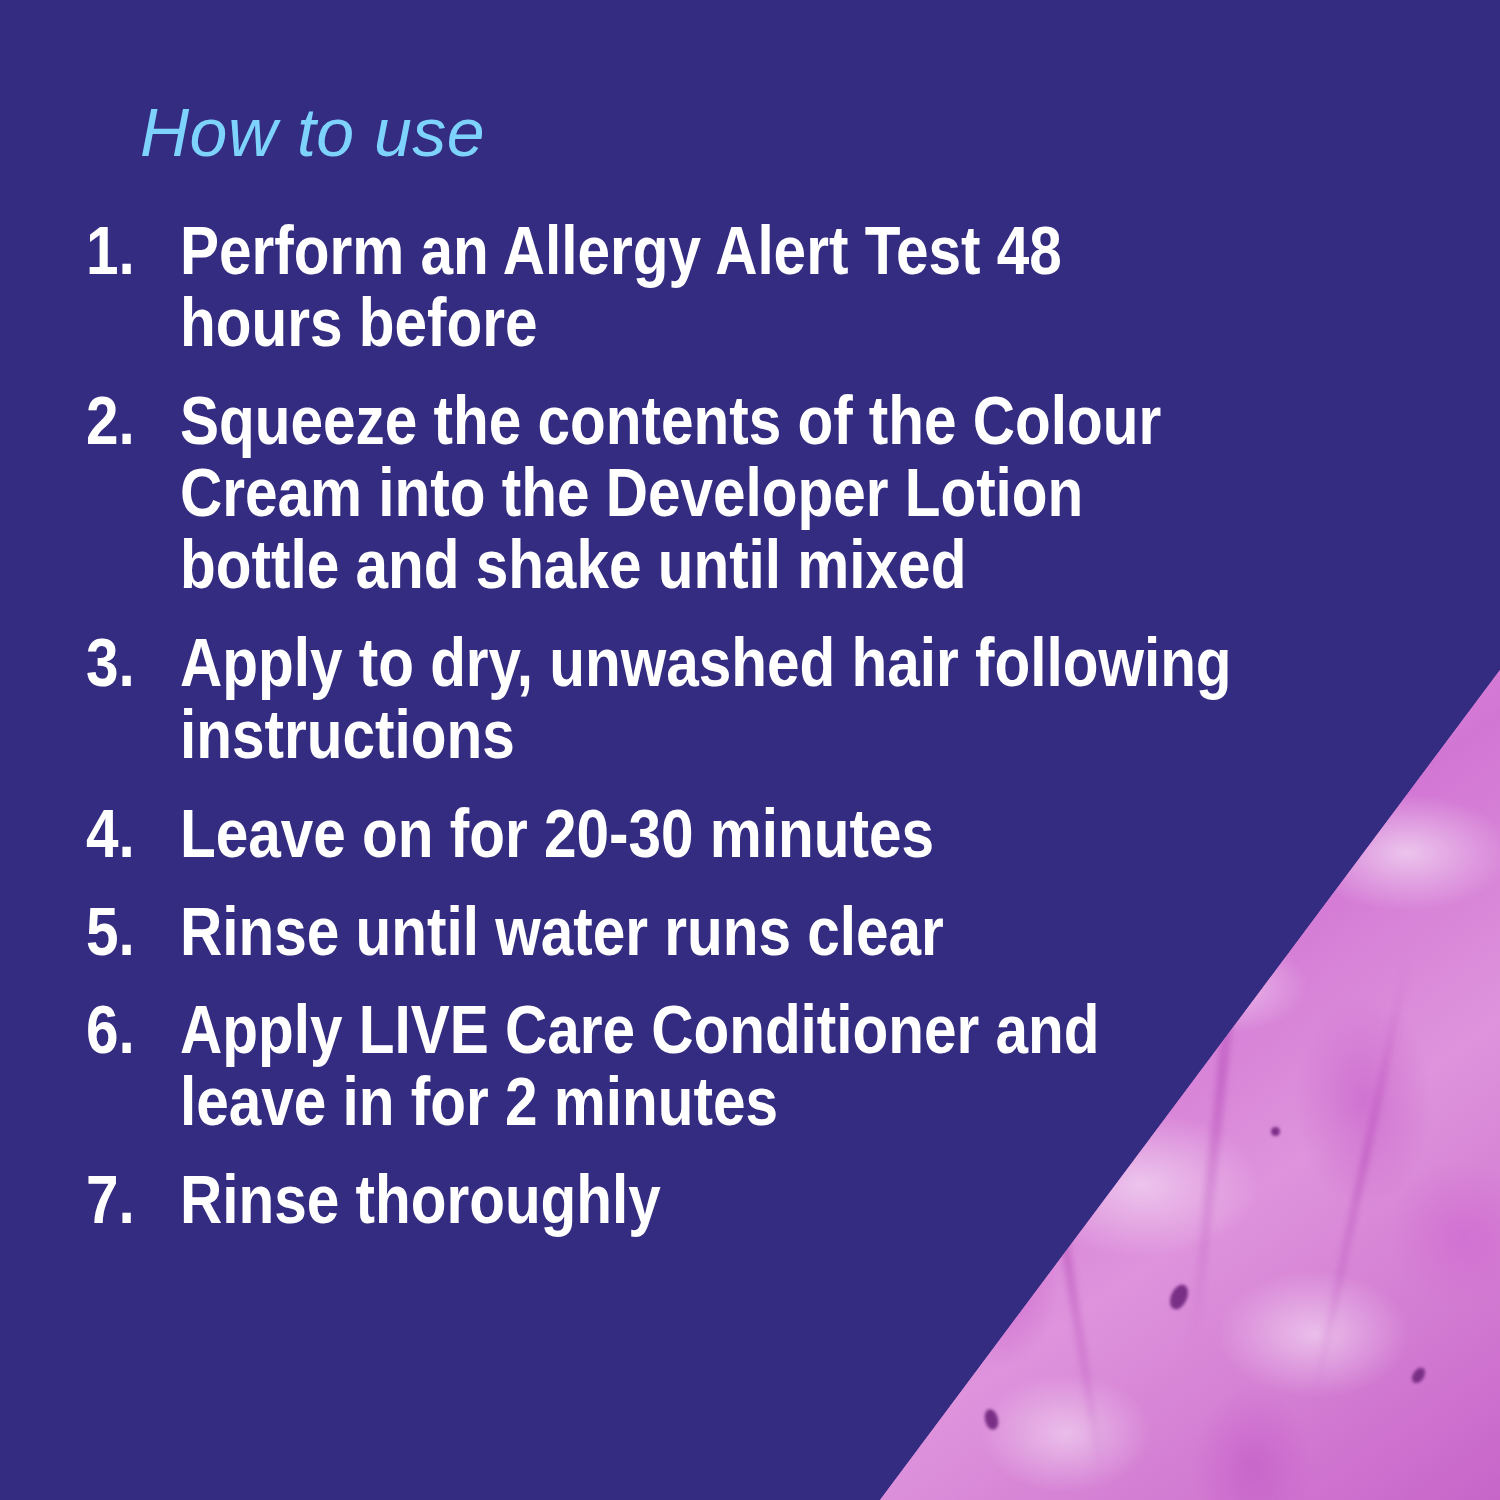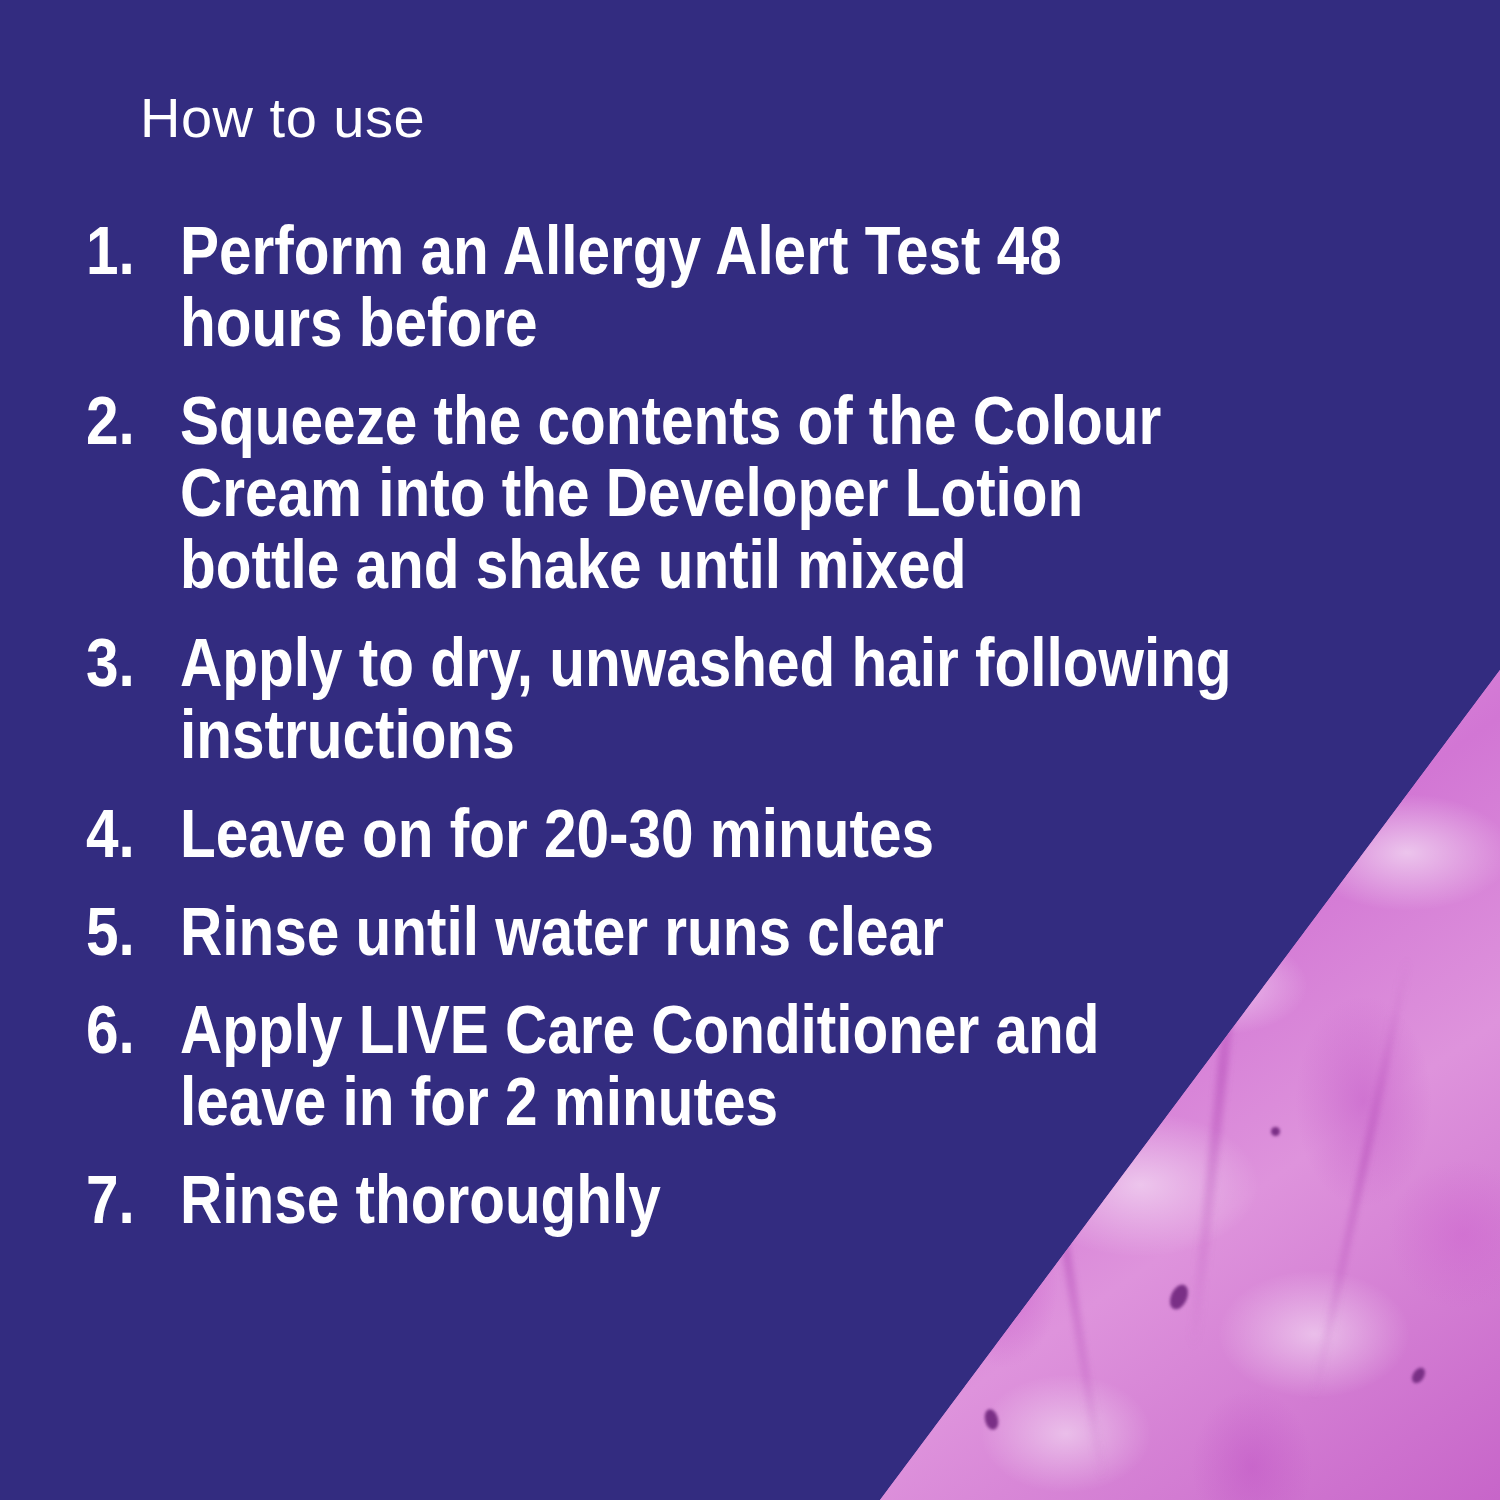--- a/index.html
+++ b/index.html
@@ -71,26 +71,27 @@
     position: absolute;
     left: 0; top: 0;
     width: 1500px;
     height: 1500px;
   }
 
   #page-title {
     position: absolute;
     left: 140px;
     top: 52px;
-    color: #ffffff;
-    font-size: 56px;
+    color: #7dd3fc;
+    font-size: 68px;
     line-height: 1;
     letter-spacing: 0.5px;
     font-weight: 400;
     white-space: nowrap;
+    font-style: italic;
   }
 
   #steps-list {
     position: absolute;
     left: 86px;
     top: 214px;
     width: 1320px;
     margin: 0;
     padding: 0;
     list-style: none;

